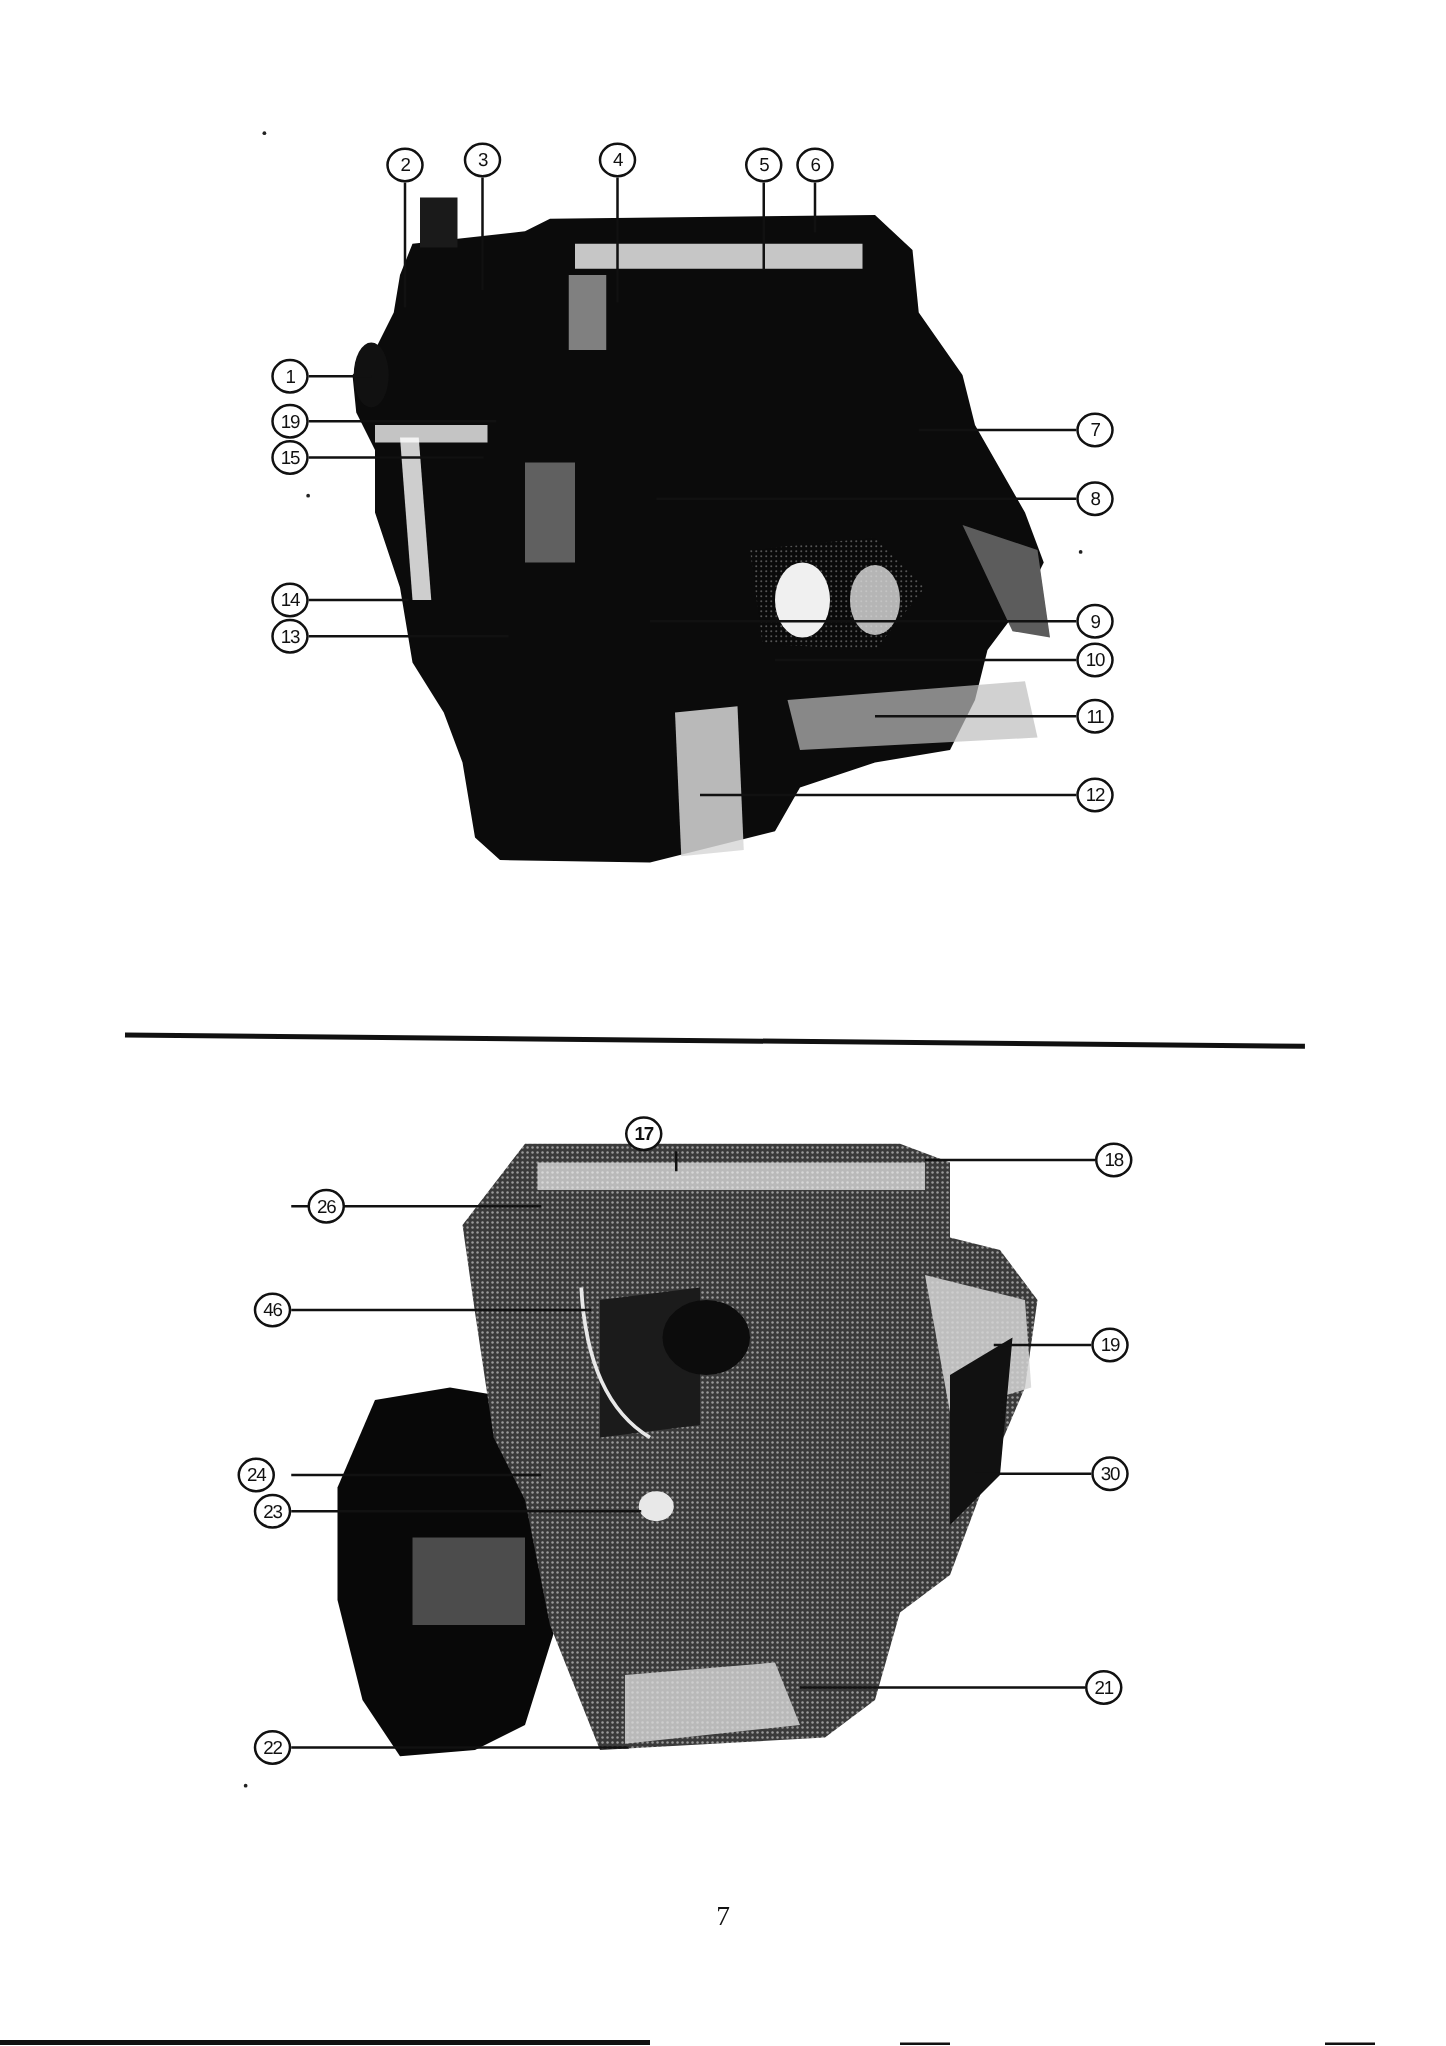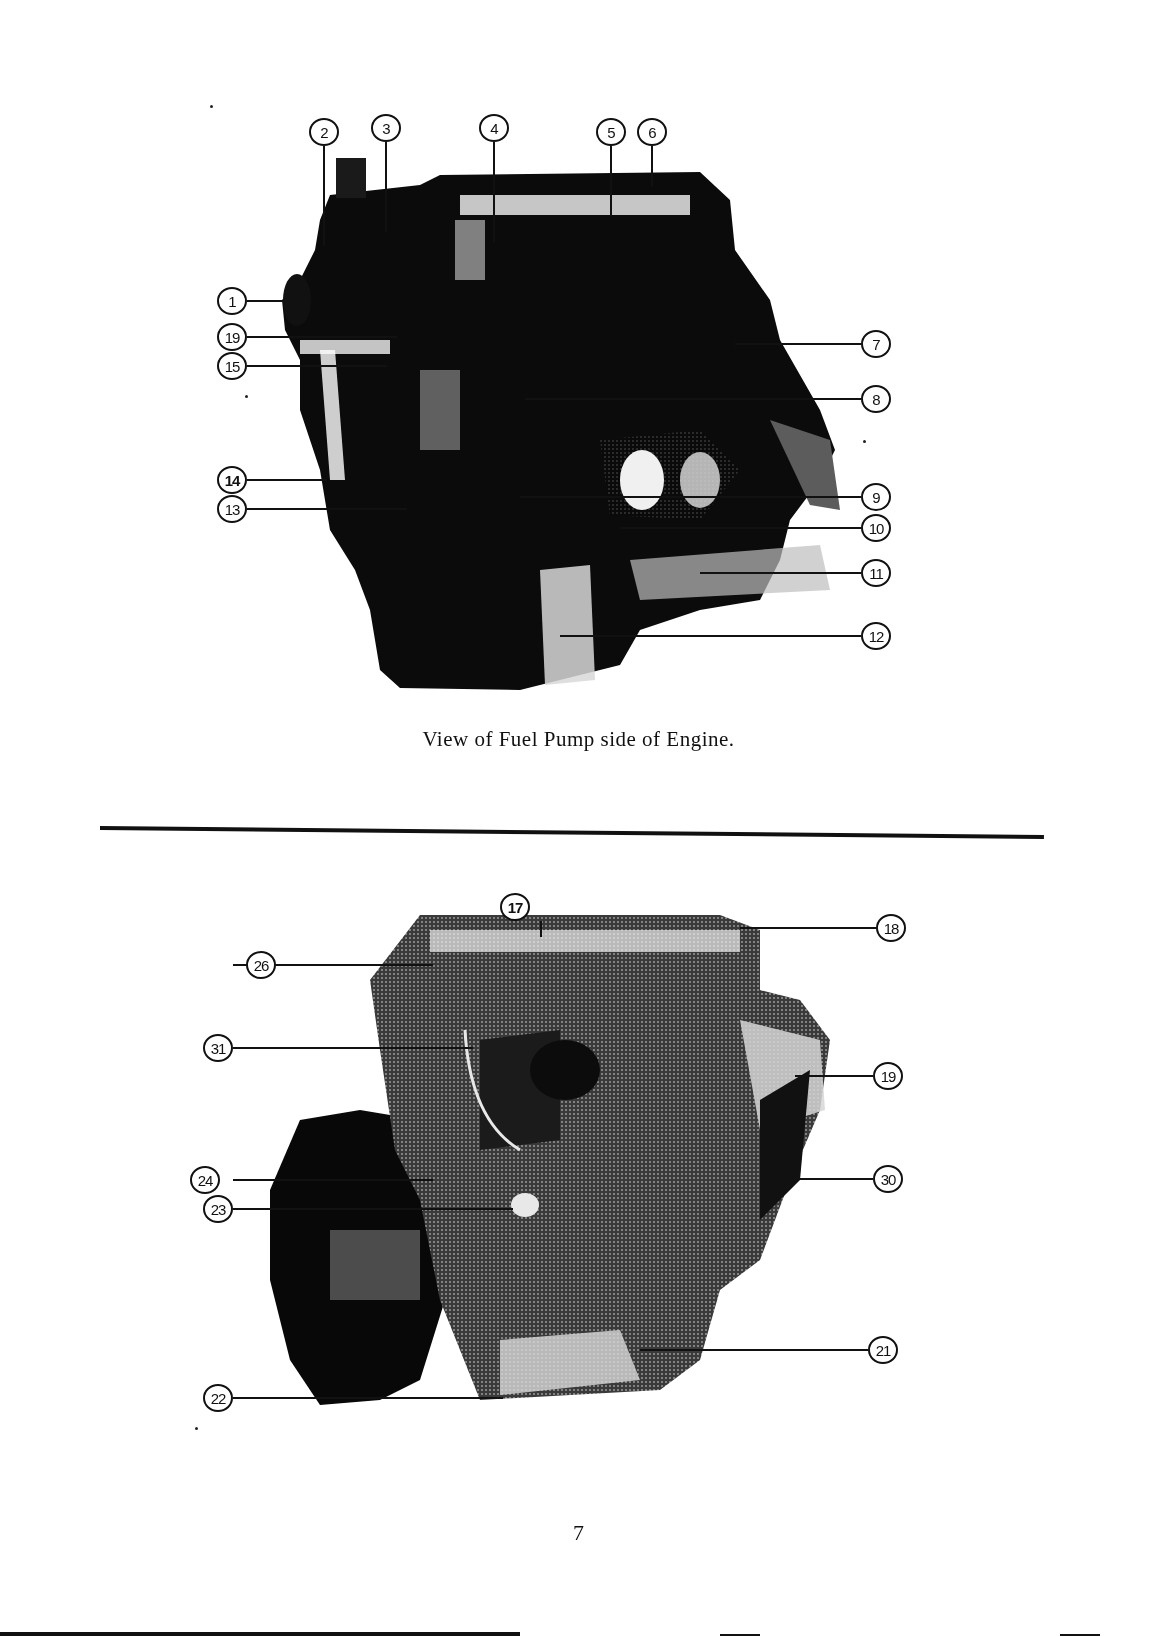--- a/index.html
+++ b/index.html
@@ -78,25 +78,24 @@
   <div class="callout" style="left:479px;top:114px;">4</div>
   <div class="callout" style="left:596px;top:118px;">5</div>
   <div class="callout" style="left:637px;top:118px;">6</div>
   <div class="callout" style="left:861px;top:330px;">7</div>
   <div class="callout" style="left:861px;top:385px;">8</div>
   <div class="callout" style="left:861px;top:483px;">9</div>
   <div class="callout" style="left:861px;top:514px;">10</div>
   <div class="callout" style="left:861px;top:559px;">11</div>
   <div class="callout" style="left:861px;top:622px;">12</div>
   <div class="callout" style="left:217px;top:495px;">13</div>
-  <div class="callout" style="left:217px;top:466px;font-weight:bold;">14</div>
+  <div class="callout" style="left:217px;top:466px;">14</div>
   <div class="callout" style="left:217px;top:352px;">15</div>
   <div class="callout" style="left:217px;top:323px;">19</div>
 
-  <div class="caption" style="top:727px;">View of Fuel Pump side of Engine.</div>
 
   <div class="rule"></div>
 
   <div class="figure" style="left:0;top:0;width:1157px;height:1637px;">
     <svg class="photo-svg" width="1157" height="1637" viewBox="0 0 1157 1637">
       <defs>
         <pattern id="halftone" width="4" height="4" patternUnits="userSpaceOnUse">
           <rect width="4" height="4" fill="#3a3a3a"></rect>
           <circle cx="2" cy="2" r="1" fill="#9a9a9a"></circle>
         </pattern>
@@ -129,21 +128,21 @@
   <div class="leader" style="left:233px;top:964px;width:200px;height:2px;"></div>
 
   <div class="callout" style="left:500px;top:893px;font-weight:bold;">17</div>
   <div class="callout" style="left:876px;top:914px;">18</div>
   <div class="callout" style="left:873px;top:1062px;">19</div>
   <div class="callout" style="left:873px;top:1165px;">30</div>
   <div class="callout" style="left:868px;top:1336px;">21</div>
   <div class="callout" style="left:203px;top:1384px;">22</div>
   <div class="callout" style="left:203px;top:1195px;">23</div>
   <div class="callout" style="left:190px;top:1166px;">24</div>
-  <div class="callout" style="left:203px;top:1034px;">31</div>
+  <div class="callout" style="left:203px;top:1034px;">46</div>
   <div class="callout" style="left:203px;top:951px;margin-left:43px;">26</div>
 
 
   <div class="page-number">7</div>
 
   <div class="speck" style="left:210px;top:105px;"></div>
   <div class="speck" style="left:245px;top:395px;"></div>
   <div class="speck" style="left:863px;top:440px;"></div>
   <div class="speck" style="left:195px;top:1427px;"></div>
   <div class="bottom-edge" style="width:520px;"></div>

